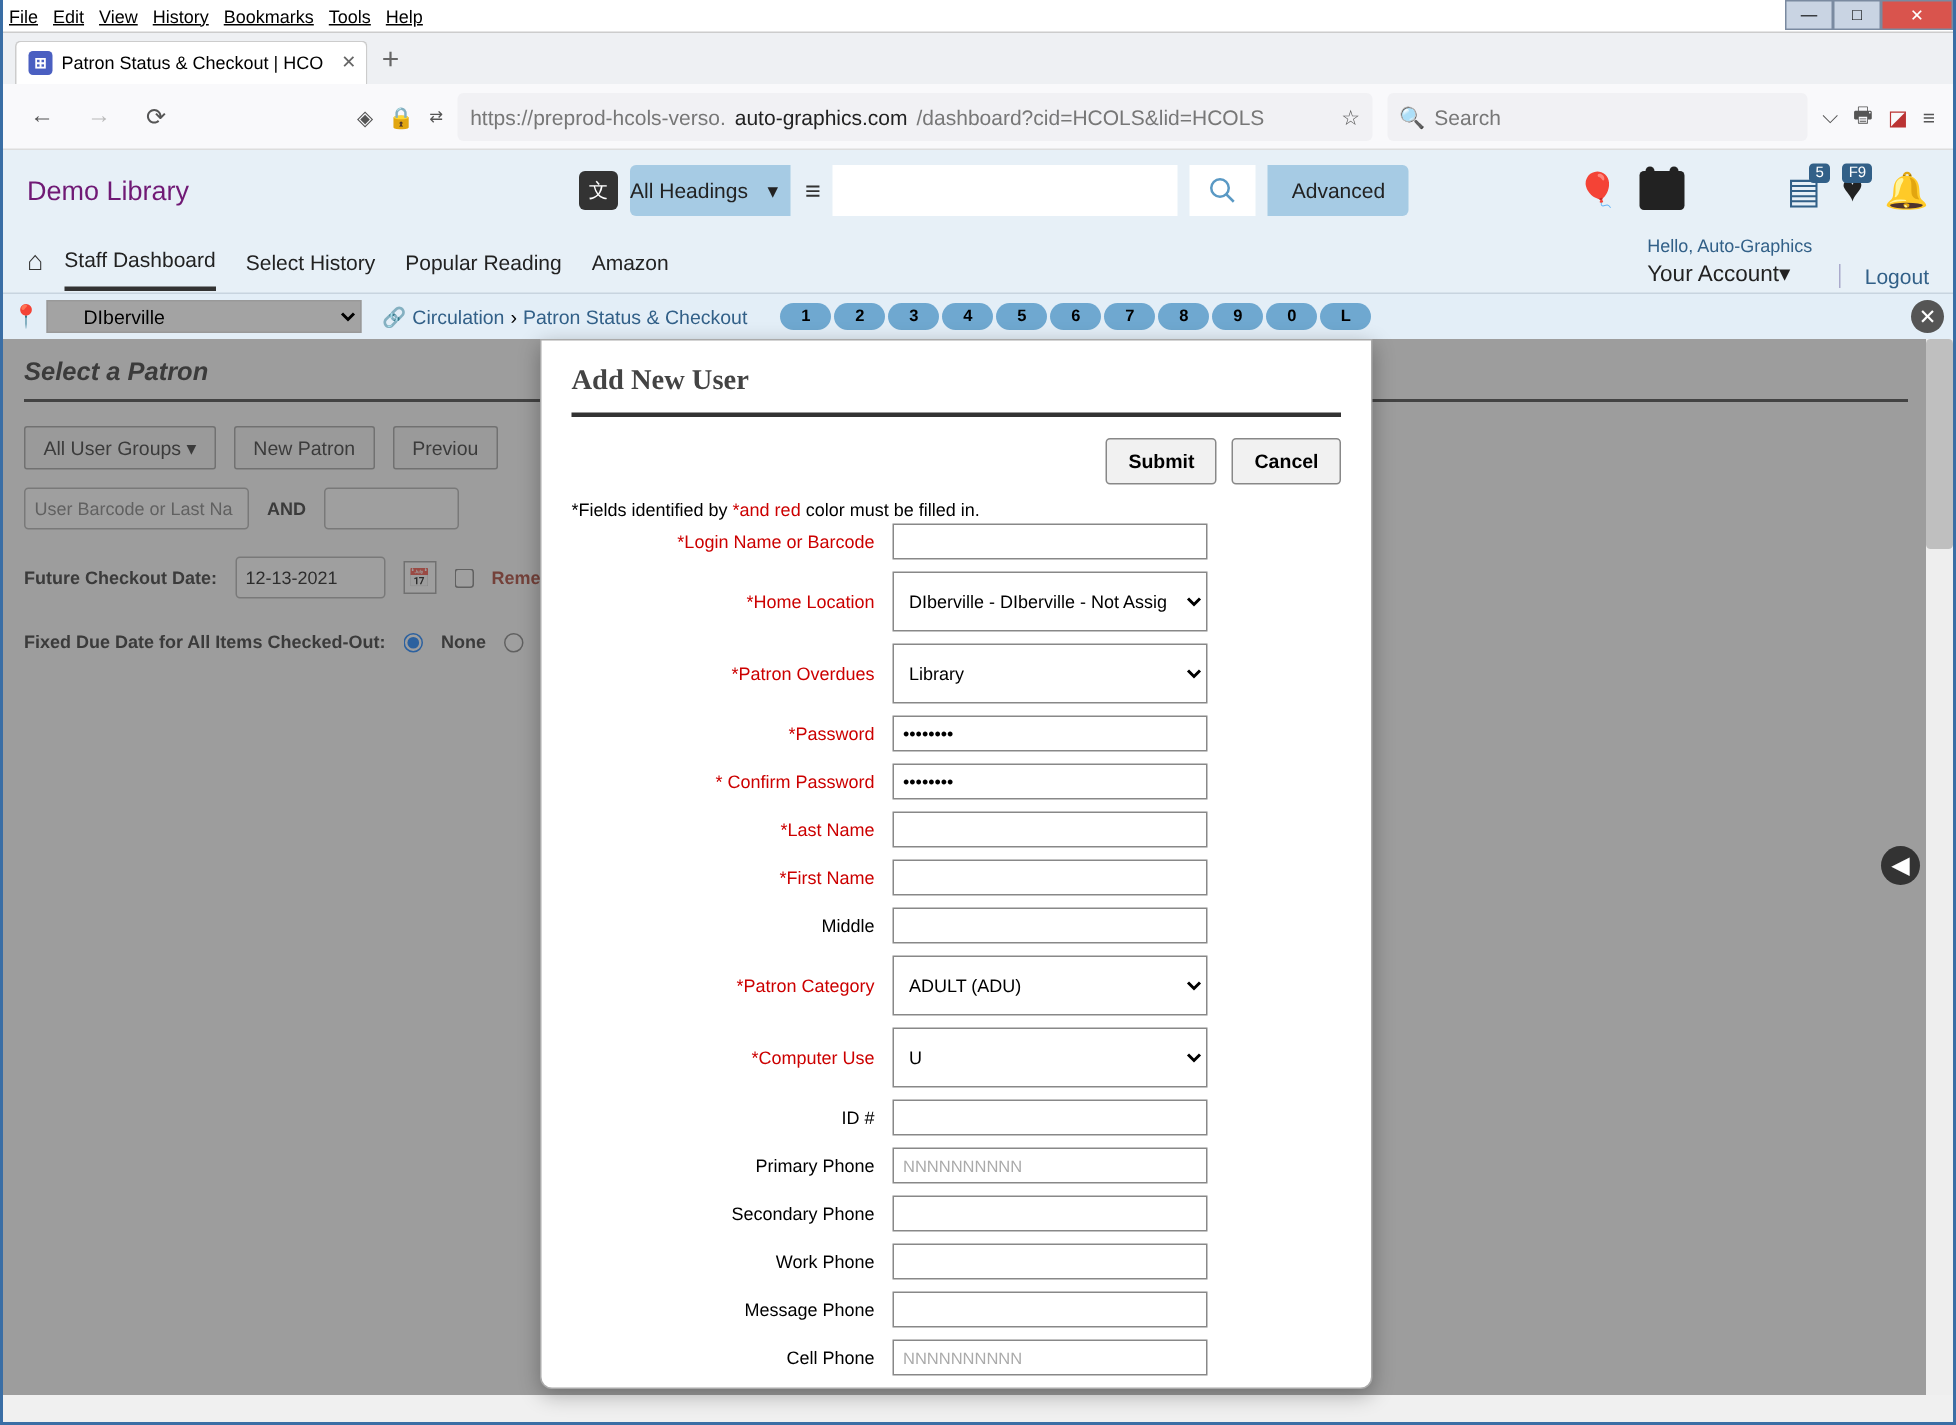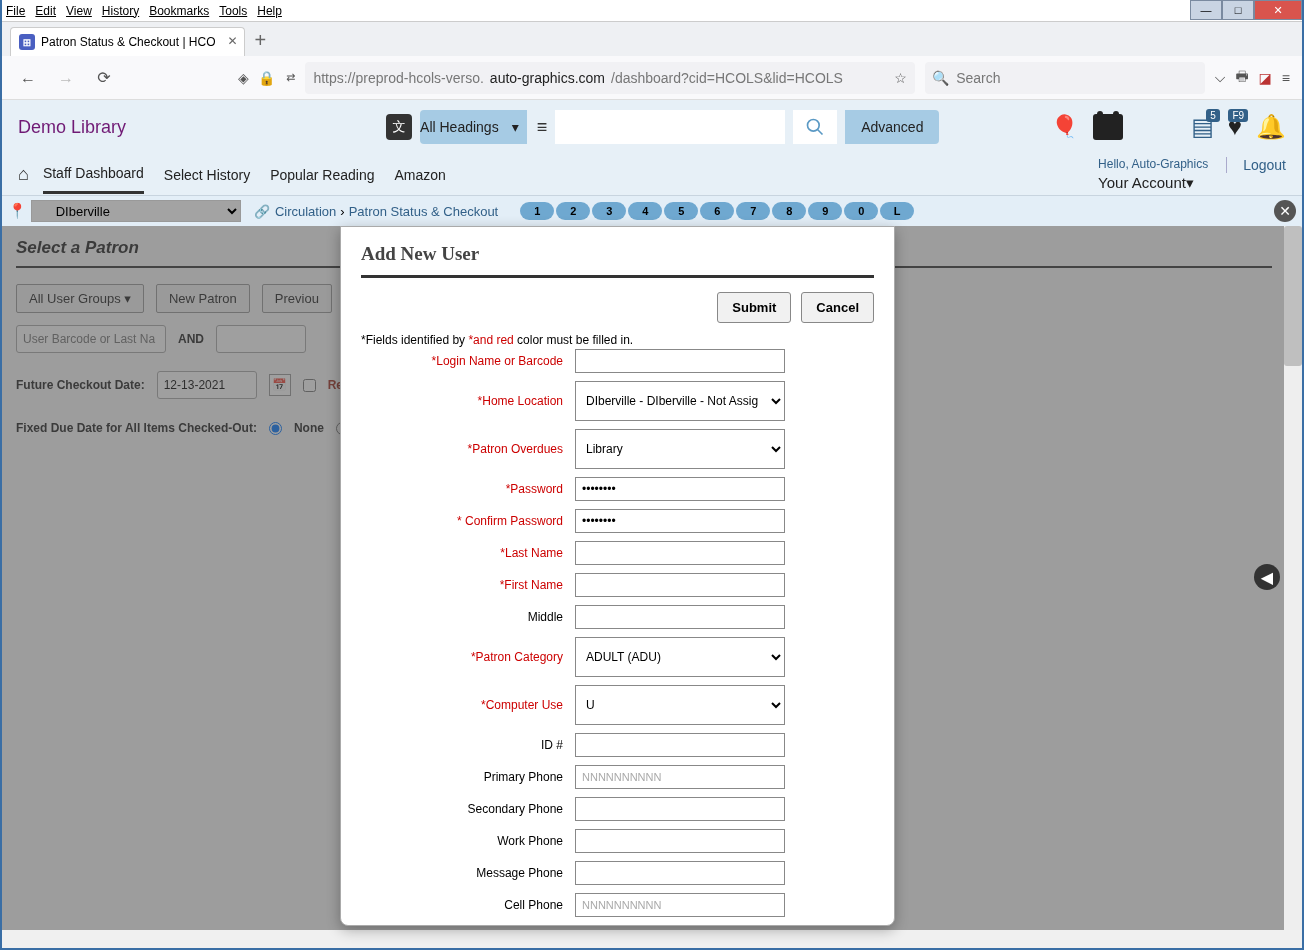--- a/index.html
+++ b/index.html
@@ -44,21 +44,21 @@
   .film-icon::before { left: 4px; } .film-icon::after { right: 4px; }
   .list-icon { position: relative; font-size: 24px; color: #326088; }
   .badge { position: absolute; top: -4px; right: -6px; background: #326088; color: #fff; font-size: 10px; padding: 1px 4px; border-radius: 3px; }
   .heart { color: #222; font-size: 24px; position: relative; }
   .bell { font-size: 24px; color: #326088; }
 
   .app-header2 { background: #e7f0f7; height: 42px; display: flex; align-items: center; padding: 0 16px; border-bottom: 1px solid #c8d4df; }
   .home-icon { font-size: 18px; color: #333; margin-right: 14px; }
   .nav-link { font-size: 14px; color: #222; margin-right: 20px; padding: 10px 0; }
   .nav-link.active { border-bottom: 3px solid #333; }
-  .account-area { margin-left: auto; display: flex; align-items: flex-start; gap: 18px; }
+  .account-area { margin-left: auto; display: flex; align-items: flex-end; gap: 18px; }
   .account-block { color: #326088; font-size: 12px; line-height: 1.3; }
   .account-block .your { font-size: 15px; color: #222; }
   .logout { color: #326088; font-size: 14px; border-left: 1px solid #aac; padding-left: 16px; }
 
   .breadcrumb-bar { background: #e3eef7; height: 30px; display: flex; align-items: center; padding: 0 6px; font-size: 13px; position: relative; }
   .loc-select { height: 22px; border: 1px solid #999; background: #a3a3a3; padding: 0 24px 0 20px; font-size: 13px; margin-left: 4px; width: 210px; }
   .bc-sep { margin-left: 14px; color: #326088; }
   .bc-link { color: #326088; margin: 0 4px; }
   .num-pills { display: flex; margin-left: 18px; gap: 2px; }
   .pill { background: #6fa8d0; color: #000; width: 34px; height: 18px; border-radius: 9px; display: flex; align-items: center; justify-content: center; font-size: 11px; font-weight: bold; }
@@ -75,21 +75,21 @@
   .bg-input { border: 1px solid #aaa; height: 28px; padding: 0 6px; font-size: 12px; border-radius: 3px; }
   .bg-label { font-size: 12px; font-weight: bold; }
   .bg-red { color: #a03020; }
   .cal-icon { width: 22px; height: 22px; background: #fff; border: 1px solid #999; display: inline-flex; align-items: center; justify-content: center; font-size: 12px; }
 
   .right-scroll { position: absolute; right: 0; top: 0; bottom: 0; width: 18px; background: #eee; }
   .right-scroll::before { content: ""; position: absolute; top: 0; width: 100%; height: 140px; background: #bfbfbf; border-radius: 3px; }
   .collapse-btn { position: absolute; right: 22px; top: 338px; width: 26px; height: 26px; background: #333; color: #fff; border-radius: 50%; display: flex; align-items: center; justify-content: center; font-size: 16px; }
 
   
-  .modal { position: absolute; left: 338px; top: 0; width: 555px; background: #fff; border: 1px solid #aaa; border-radius: 0 0 8px 8px; box-shadow: 0 4px 14px rgba(0,0,0,0.3); padding: 16px 20px 20px 20px; height: 700px; overflow: hidden; }
+  .modal { position: absolute; left: 358px; top: 0; width: 555px; background: #fff; border: 1px solid #aaa; border-radius: 0 0 8px 8px; box-shadow: 0 4px 14px rgba(0,0,0,0.3); padding: 16px 20px 20px 20px; height: 700px; overflow: hidden; }
   .modal h2 { font-family: Georgia, serif; font-size: 19px; color: #444; margin-bottom: 10px; }
   .modal-hr { border-bottom: 3px solid #333; margin-bottom: 14px; }
   .modal-btns { display: flex; justify-content: flex-end; gap: 10px; margin-bottom: 10px; }
   .m-btn { background: #f1f1f1; border: 1px solid #888; padding: 7px 14px; font-size: 13px; font-weight: bold; border-radius: 3px; cursor: pointer; }
   .req-note { font-size: 12px; font-weight: normal; margin-bottom: 2px; }
   .req-note .star { color: #c00; }
   .form-row { display: flex; align-items: center; margin-bottom: 8px; }
   .form-row label { width: 214px; text-align: right; font-size: 12px; padding-right: 12px; }
   .form-row label.req { color: #c00; }
   .form-row input[type=text], .form-row input[type=password], .form-row select {

